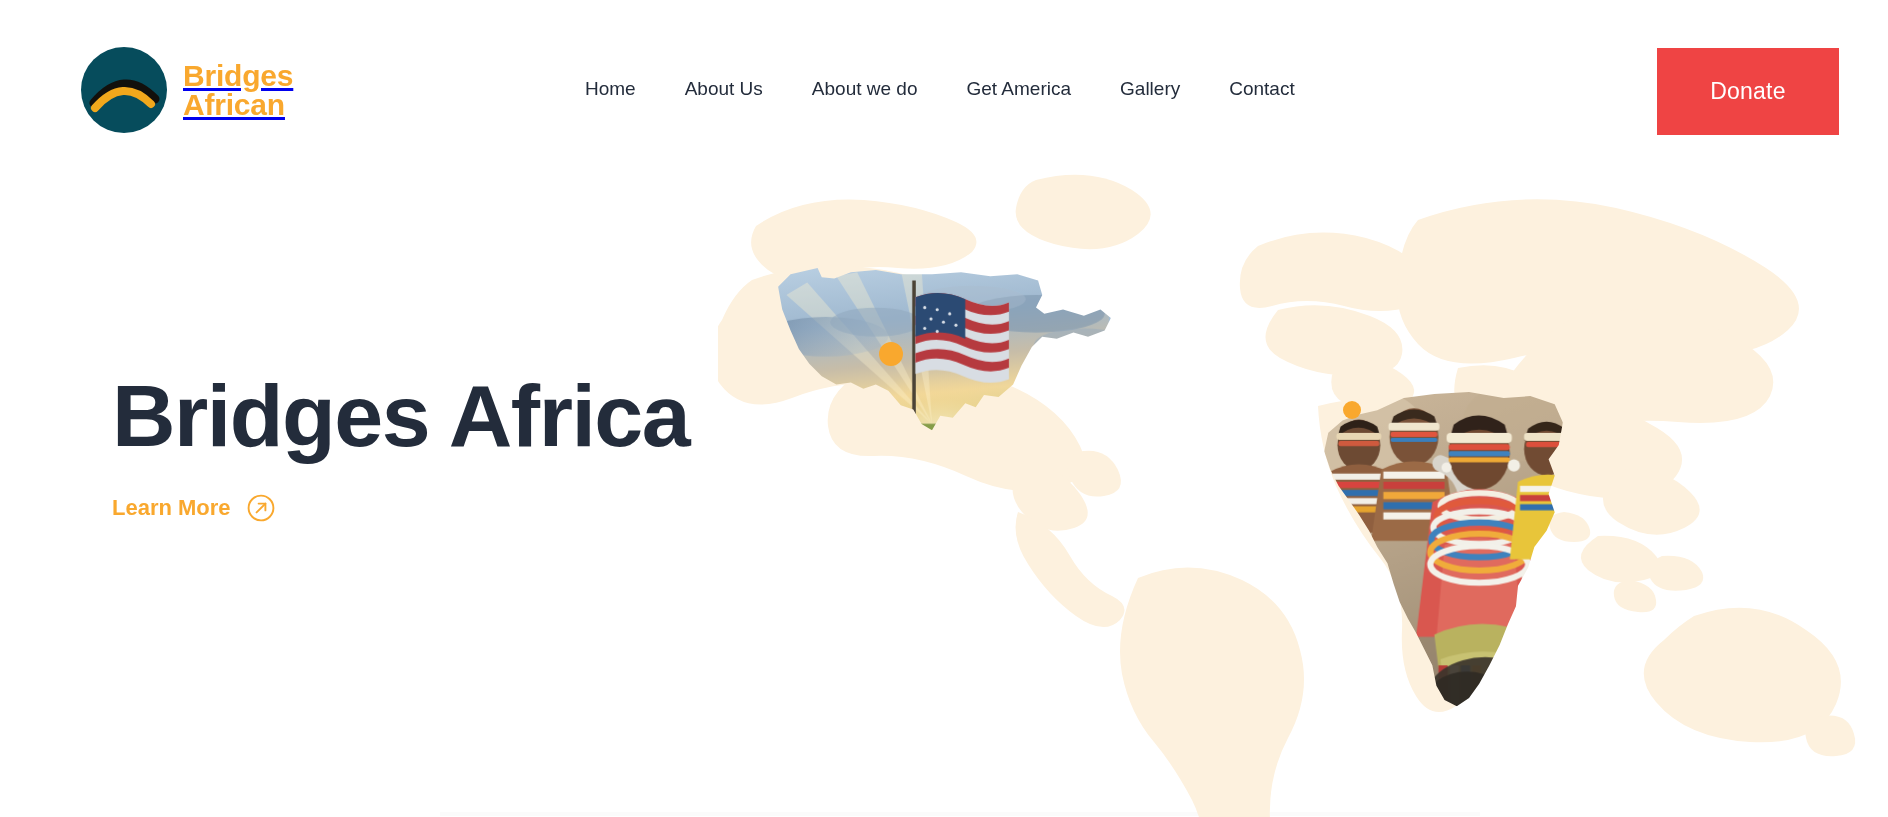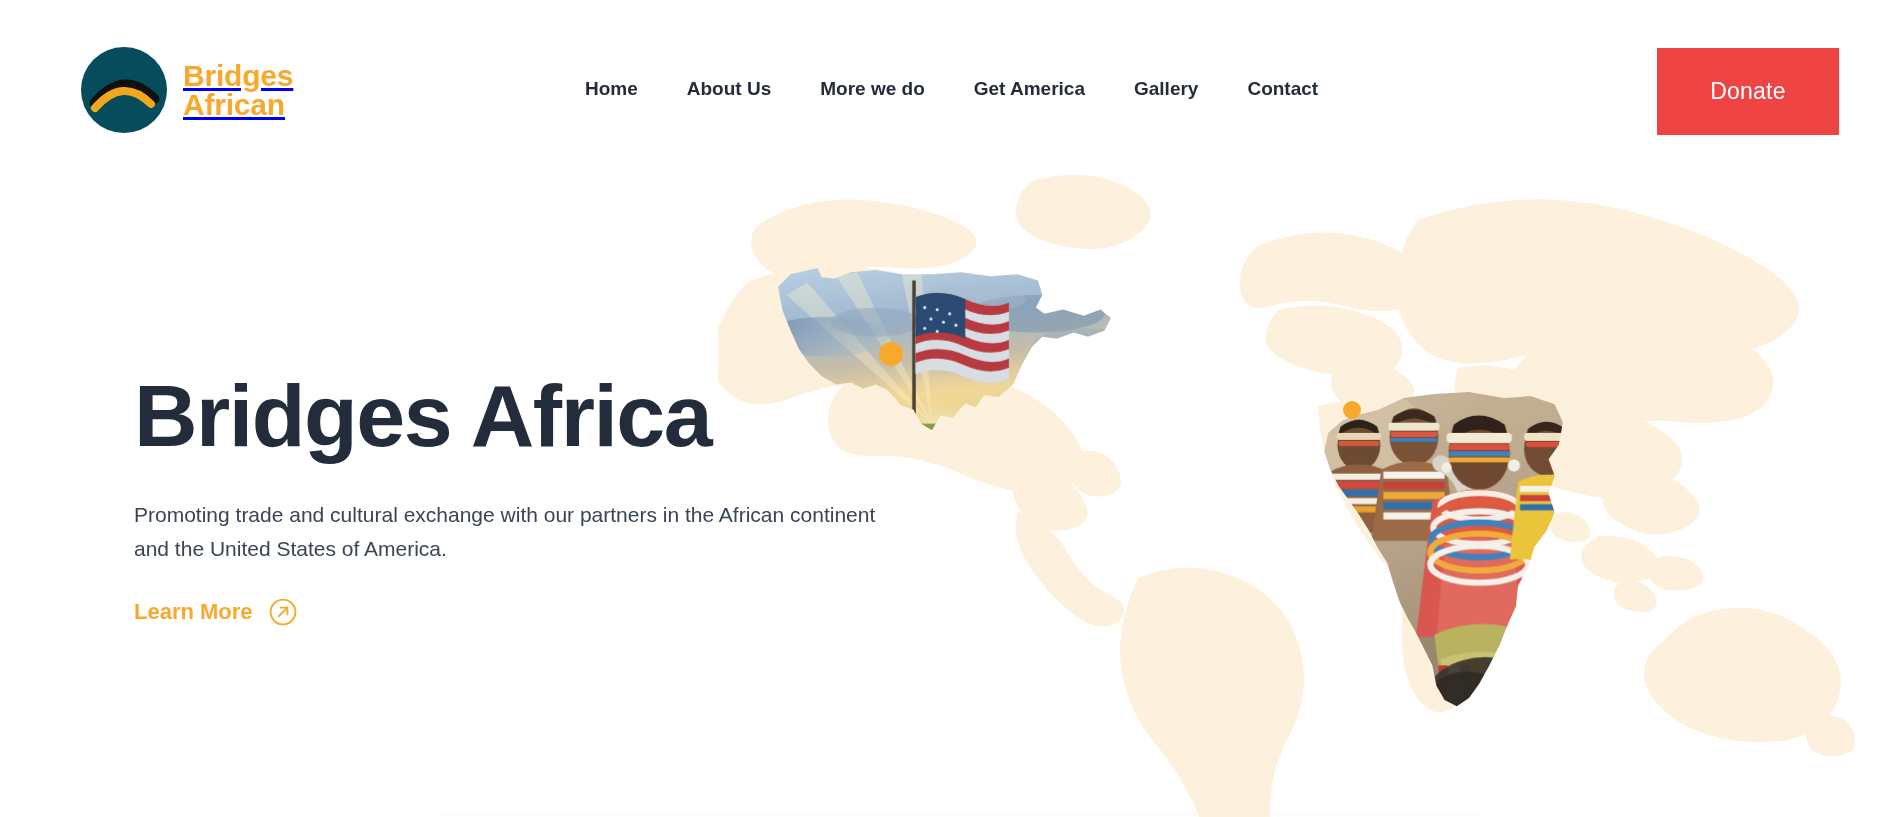--- a/index.html
+++ b/index.html
@@ -27,21 +27,21 @@
     color:#F9A82E; letter-spacing:-0.2px;
     font-family:"Liberation Sans", sans-serif;
   }
   .brand-text .l2 { display:block; }
 
   .mainnav {
     position:absolute; left:585px; top:78px;
     display:flex; align-items:center; gap:0;
   }
   .navitem {
-    font-size:19px; font-weight:bold; color:#232C3B;
+    font-size:19px; font-weight:normal; color:#232C3B;
     text-decoration:none; white-space:nowrap;
     padding:0 0; margin-right:49px; cursor:pointer;
     font-family:"Liberation Sans", sans-serif;
   }
   .navitem:last-child { margin-right:16px; }
 
   .donate-btn {
     position:absolute; left:1657px; top:48px;
     width:182px; height:87px;
     background:#ef4444; color:#ffffff; border:none;
@@ -52,21 +52,21 @@
 
   
   .hero-art {
     position:absolute; right:-10px; top:160px;
     width:1180px; height:660px;
     z-index:5; pointer-events:none;
   }
   .hero-art svg { display:block; width:100%; height:100%; }
 
   
-  .hero-copy { position:absolute; left:134px; top:370px; z-index:20; width:790px; }
+  .hero-copy { position:absolute; left:112px; top:370px; z-index:20; width:790px; }
   .hero-title {
     font-size:88px; font-weight:bold; color:#232C3B;
     letter-spacing:-1.5px; line-height:1.05;
     font-family:"Liberation Sans", sans-serif;
   }
   .hero-sub {
     margin-top:36px; font-size:21px; line-height:1.62;
     color:#3A4454; max-width:760px;
     font-family:"Liberation Sans", sans-serif;
   }
@@ -375,32 +375,31 @@
       </svg>
       <span class="brand-text">
         <span class="l1">Bridges</span>
         <span class="l2">African</span>
       </span>
     </a>
 
     <nav class="mainnav">
       <a class="navitem" href="#">Home</a>
       <a class="navitem" href="#">About Us</a>
-      <a class="navitem" href="#">More we do</a>
+      <a class="navitem" href="#">About we do</a>
       <a class="navitem" href="#">Get America</a>
       <a class="navitem" href="#">Gallery</a>
       <a class="navitem" href="#">Contact</a>
     </nav>
 
     <button class="donate-btn">Donate</button>
   </header>
 
   <section class="hero-copy">
     <h1 class="hero-title">Bridges Africa</h1>
-    <p class="hero-sub">Promoting trade and cultural exchange with our partners in the African continent and the United States of America.</p>
     <a class="learn-more" href="#">
       <span>Learn More</span>
       <svg class="arrow-circle" viewBox="0 0 28 28">
         <circle cx="14" cy="14" r="12.4" fill="none" stroke="#F9A82E" stroke-width="1.9"></circle>
         <path d="M9.6 18.4 L18.4 9.6" stroke="#F9A82E" stroke-width="1.9" stroke-linecap="round"></path>
         <path d="M11.6 9.6 L18.4 9.6 L18.4 16.4" stroke="#F9A82E" stroke-width="1.9" fill="none" stroke-linecap="round" stroke-linejoin="round"></path>
       </svg>
     </a>
   </section>
 

